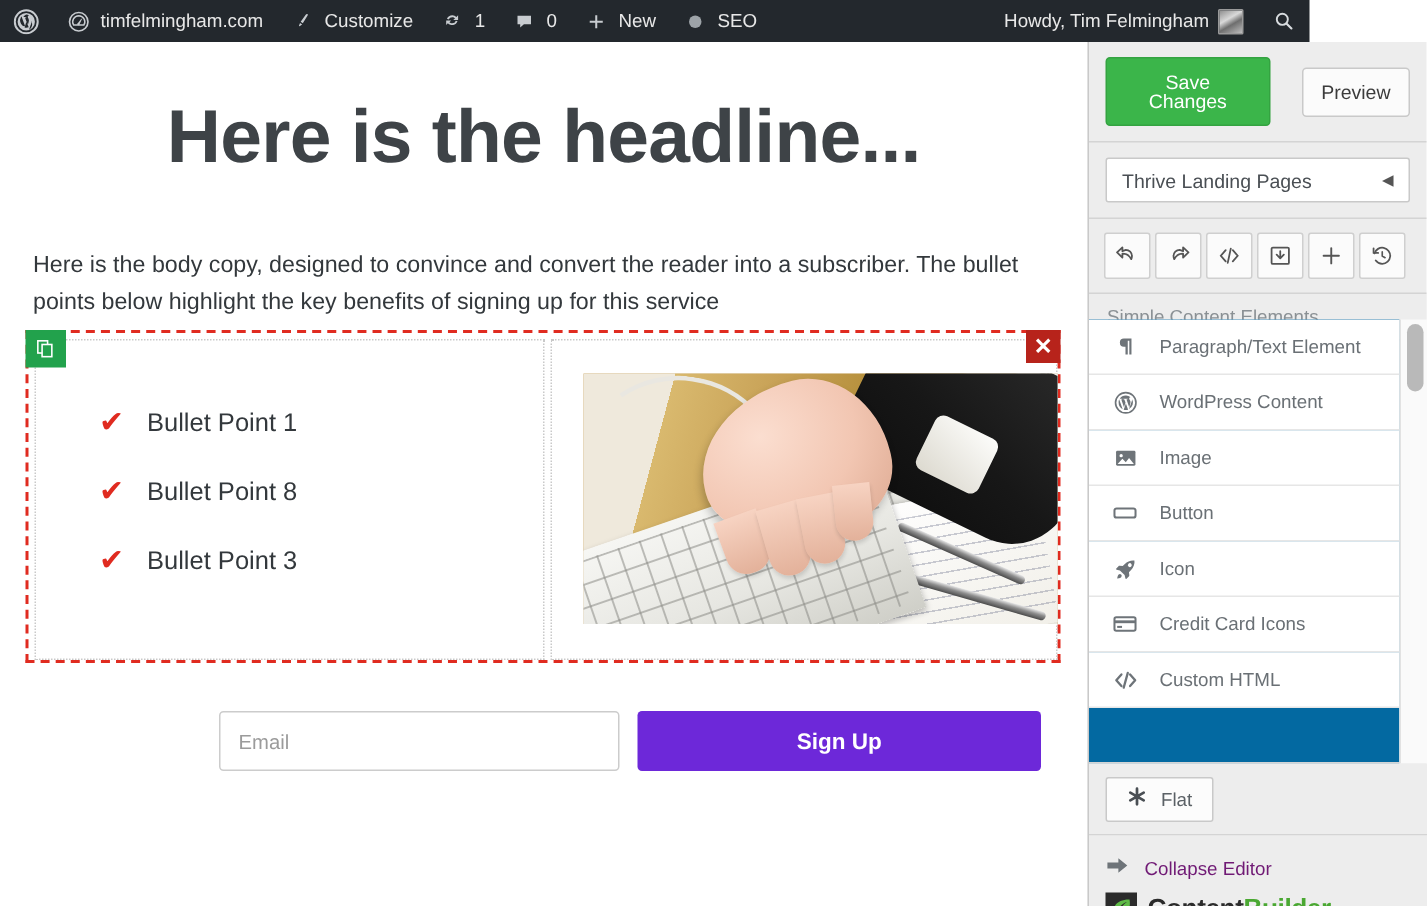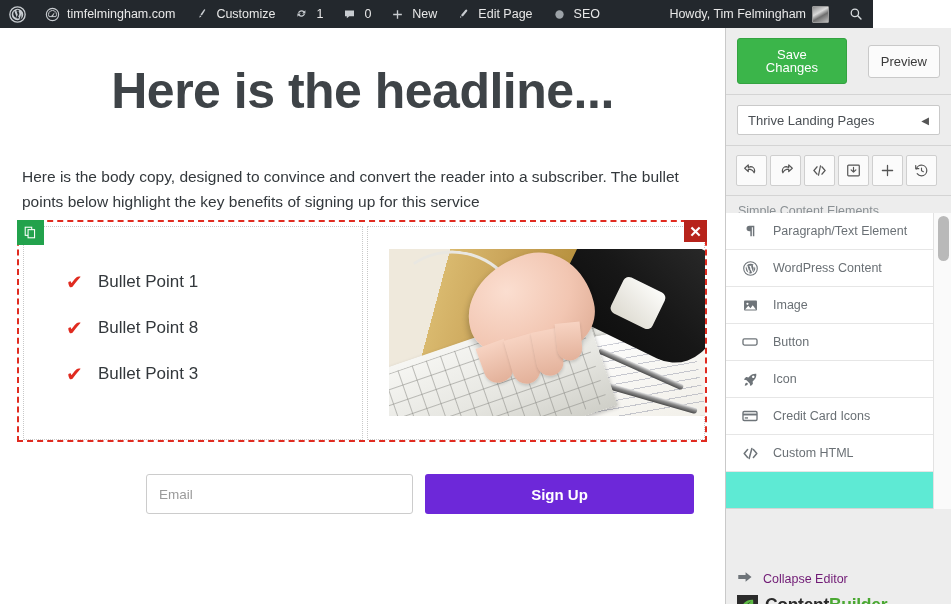--- a/index.html
+++ b/index.html
@@ -248,21 +248,21 @@
   }
   .tool svg { display: block; }
 
   #p-listhead {
     padding: 8px 12px; font-size: 12.5px; color: #8a9094;
     background: #ededed; border-bottom: 1px solid #d4d4d4;
   }
   #p-list {
     position: absolute; top: 185px; left: 0;
     width: 207px; height: 296px;
-    background: #5eead4; overflow: hidden;
+    background: #0369a1; overflow: hidden;
     border-bottom: 1px solid #d4d4d4;
   }
   .el-row {
     display: flex; align-items: center; gap: 13px;
     height: 37px; padding: 0 0 0 14px;
     border-bottom: 1px solid #e6e6e6;
     color: #6a7075; font-size: 12.5px; cursor: pointer;
     background: #fff;
   }
   .el-ico {
@@ -360,28 +360,20 @@
     </span>
     <span class="ab-count">0</span>
   </div>
   <div class="ab-item">
     <span class="ab-ico">
       <svg width="15" height="15" viewBox="0 0 20 20">
           <path d="M9.1 4.2h1.8v4.9h4.9v1.8h-4.9v4.9H9.1v-4.9H4.2V9.1h4.9z" fill="#c8ccd0"></path>
         </svg>
     </span>
     <span>New</span>
-  </div>
-  <div class="ab-item">
-    <span class="ab-ico">
-      <svg width="15" height="15" viewBox="0 0 20 20">
-          <path d="M14.6 3.8a1.6 1.6 0 00-2.2.2L6.6 11l2.5 1.8 5.7-7a1.6 1.6 0 00-.2-2zM6 12.1l-.7 2.4 2.2-1.1z" fill="#c8ccd0"></path>
-        </svg>
-    </span>
-    <span>Edit Page</span>
   </div>
   <div class="ab-item">
     <span class="ab-ico">
       <svg width="13" height="13" viewBox="0 0 20 20">
           <circle cx="10" cy="10" r="6.4" fill="#9da3a8"></circle>
         </svg>
     </span>
     <span>SEO</span>
   </div>
 
@@ -604,20 +596,30 @@
       </span>
       <span>Custom HTML</span>
     </div>
 
   </div>
 
   <div id="p-scroll">
     <div id="p-thumb"></div>
   </div>
 
+  <div id="p-style">
+    <div id="flat-btn">
+      <span>
+        <svg width="14" height="14" viewBox="0 0 20 20">
+            <path d="M10 2.6v14.8M3.6 6.3l12.8 7.4M16.4 6.3L3.6 13.7" stroke="#4a4f54" stroke-width="2.6" stroke-linecap="round"></path>
+          </svg>
+      </span>
+      <span>Flat</span>
+    </div>
+  </div>
 
   <div id="p-footer">
     <div id="collapse-row">
       <span>
         <svg width="17" height="14" viewBox="0 0 20 16">
             <path d="M1.5 5.6h8.6V2.4l7 5.6-7 5.6v-3.2H1.5z" fill="#6e7479"></path>
           </svg>
       </span>
       <span>Collapse Editor</span>
     </div>

